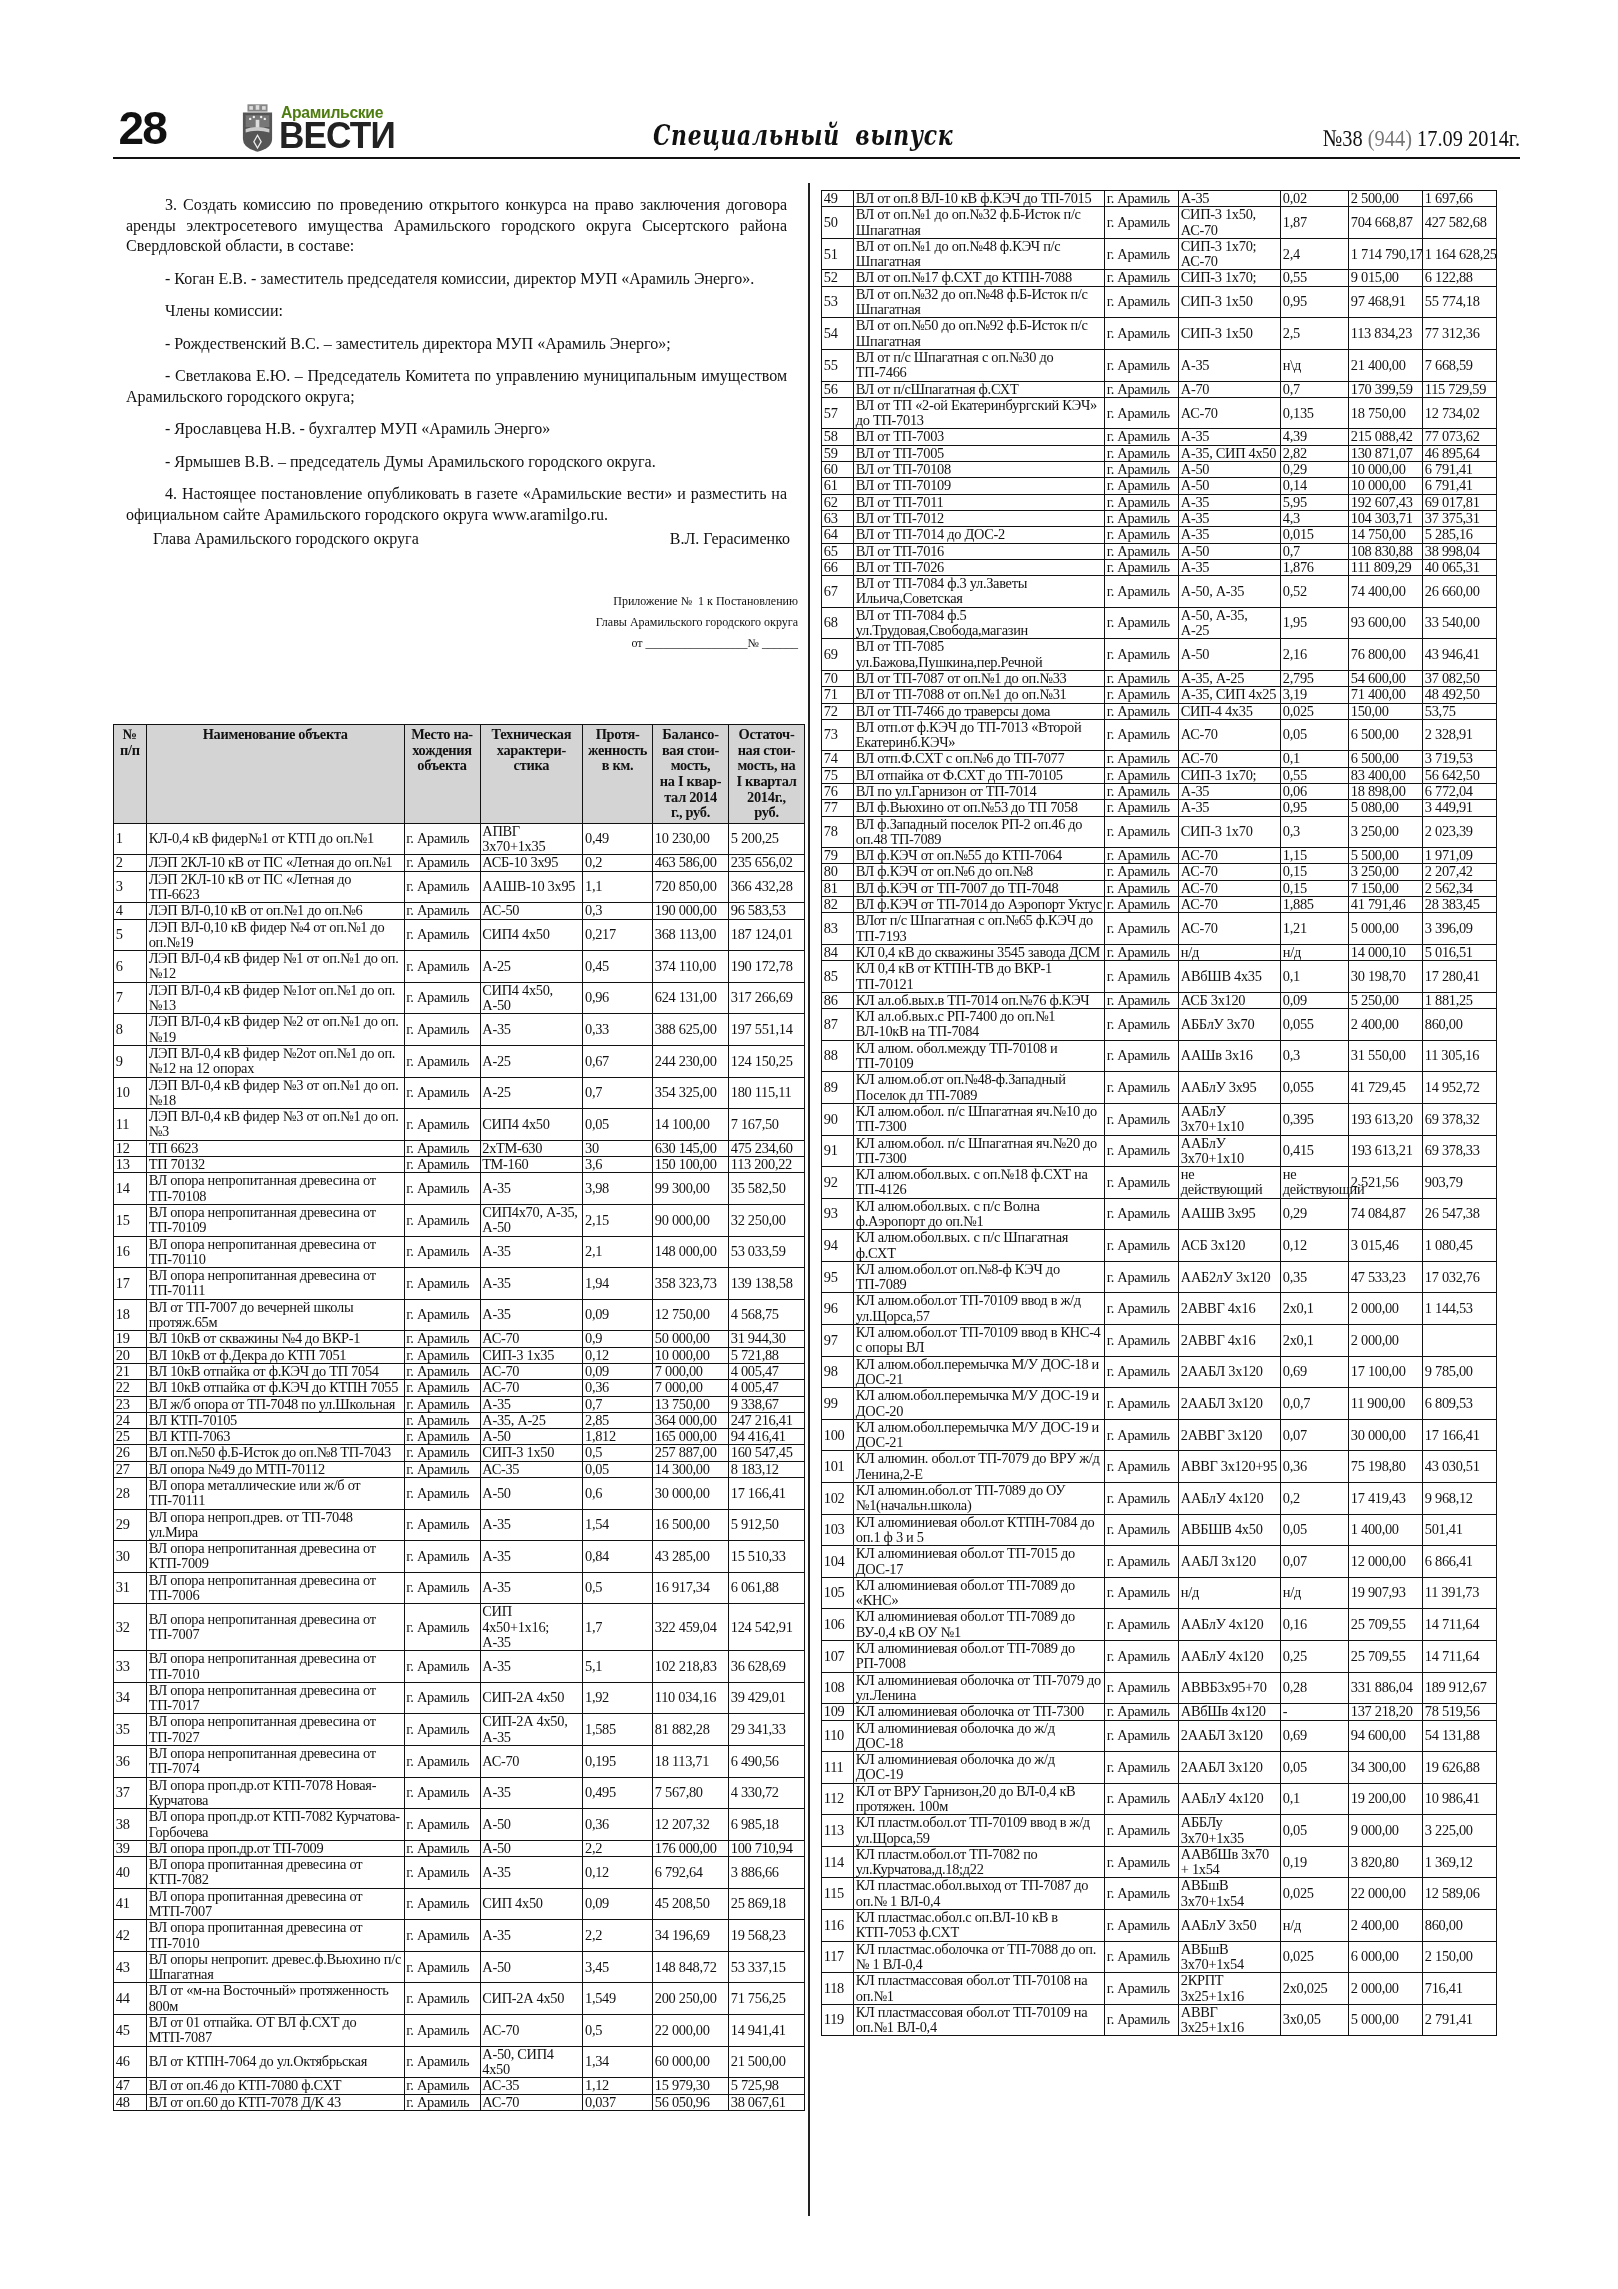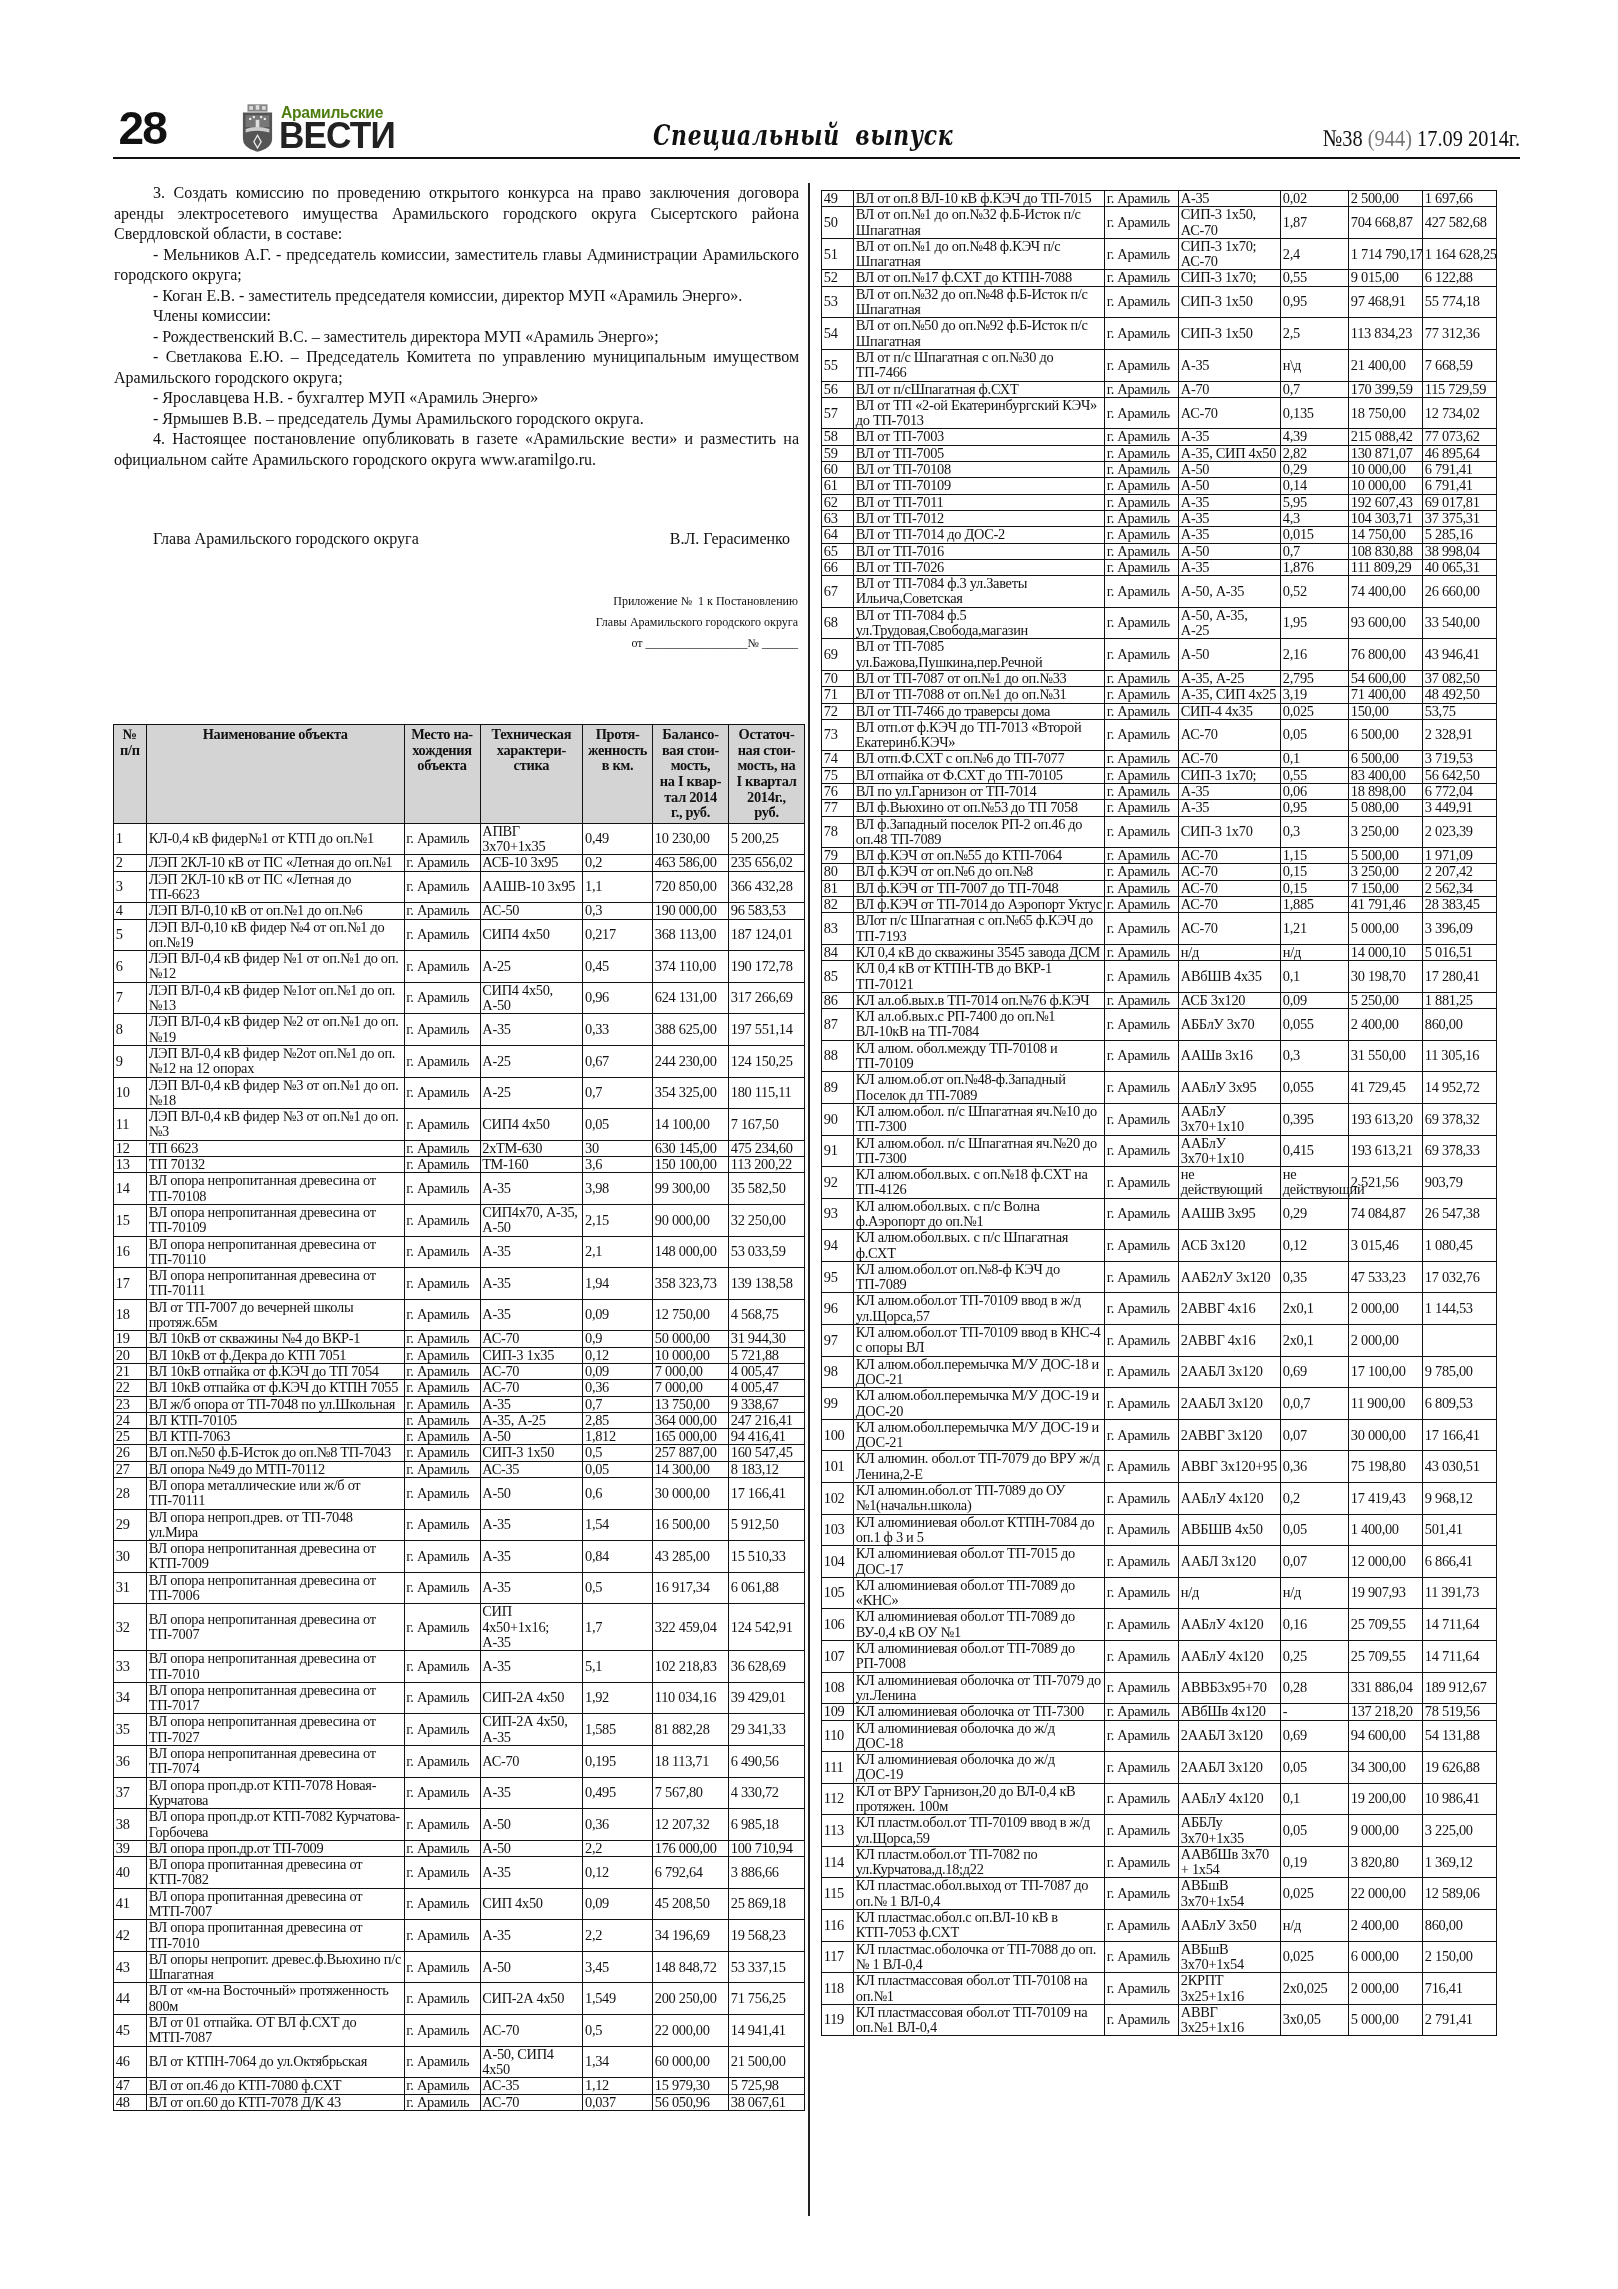--- a/index.html
+++ b/index.html
@@ -10,21 +10,21 @@
   .logo-emblem { position: absolute; left: 0; top: 0; width: 31px; height: 48px; }
   .logo-small { position: absolute; left: 39px; top: 0; font-family: "Liberation Sans", sans-serif; font-size: 15.7px; font-weight: bold; color: #4d7c0f; letter-spacing: -0.3px; }
   .logo-big { position: absolute; left: 37px; top: 13px; font-family: "Liberation Sans", sans-serif; font-size: 37px; font-weight: bold; color: #222; letter-spacing: -0.9px; line-height: 37px; transform: scaleX(0.95); transform-origin: left; }
   .special { position: absolute; left: 540px; top: 18.5px; font-family: "DejaVu Serif", serif; font-style: italic; font-weight: bold; font-size: 28px; letter-spacing: 0.9px; transform: scaleX(0.78); transform-origin: left; line-height: 33px; word-spacing: 9.2px; }
   .issue { position: absolute; right: 0; top: 24px; font-family: "Liberation Serif", serif; font-size: 24px; line-height: 28px; transform: scaleX(0.85); transform-origin: right; }
   .issue .grey { color: #777; }
 
   .col-rule { position: absolute; left: 808px; top: 183px; width: 1.8px; height: 2033px; background: #222; }
 
   .body-text { position: absolute; left: 114px; top: 183px; width: 685px; font-size: 16px; line-height: 20.5px; text-align: justify; }
-  .body-text p { margin: 0; }
+  .body-text p { margin: 12px; }
   .body-text .ind { text-indent: 39px; }
 
   .signature { position: absolute; left: 153px; top: 529px; width: 637px; font-size: 16px; line-height: 20px; }
   .signature .sig-name { position: absolute; right: 0; top: 0; }
 
   .appendix { position: absolute; left: 443px; top: 591px; width: 355px; text-align: right; font-size: 12px; line-height: 21px; }
   .appendix div { white-space: pre; }
 
   table.inv { position: absolute; border-collapse: collapse; font-family: "Liberation Serif", serif; font-size: 14.4px; line-height: 15.3px; table-layout: fixed; }
   table.inv td, table.inv th { border: 1.3px solid #111; padding: 0 1.8px; vertical-align: middle; text-align: left; letter-spacing: -0.3px; }
@@ -73,21 +73,20 @@
     <span>№38</span>
     <span class="grey">(944)</span>
     <span>17.09 2014г.</span>
   </div>
 </div>
 
 <div class="col-rule"></div>
 
 <div class="body-text">
   <p class="ind">3. Создать комиссию по проведению открытого конкурса на право заключения договора аренды электросетевого имущества Арамильского городского округа Сысертского района Свердловской области, в составе:</p>
-  <p class="ind">- Мельников А.Г. - председатель комиссии, заместитель главы Администрации Арамильского городского округа;</p>
   <p class="ind">- Коган Е.В. - заместитель председателя комиссии, директор МУП «Арамиль Энерго».</p>
   <p class="ind">Члены комиссии:</p>
   <p class="ind">- Рождественский В.С. – заместитель директора МУП «Арамиль Энерго»;</p>
   <p class="ind">- Светлакова Е.Ю. – Председатель Комитета по управлению муниципальным имуществом Арамильского городского округа;</p>
   <p class="ind">-  Ярославцева Н.В. - бухгалтер МУП «Арамиль Энерго»</p>
   <p class="ind">- Ярмышев В.В. – председатель Думы Арамильского городского округа.</p>
   <p class="ind">4. Настоящее постановление опубликовать в газете «Арамильские вести» и разместить на официальном сайте Арамильского городского округа www.aramilgo.ru.</p>
 </div>
 
 <div class="signature">

